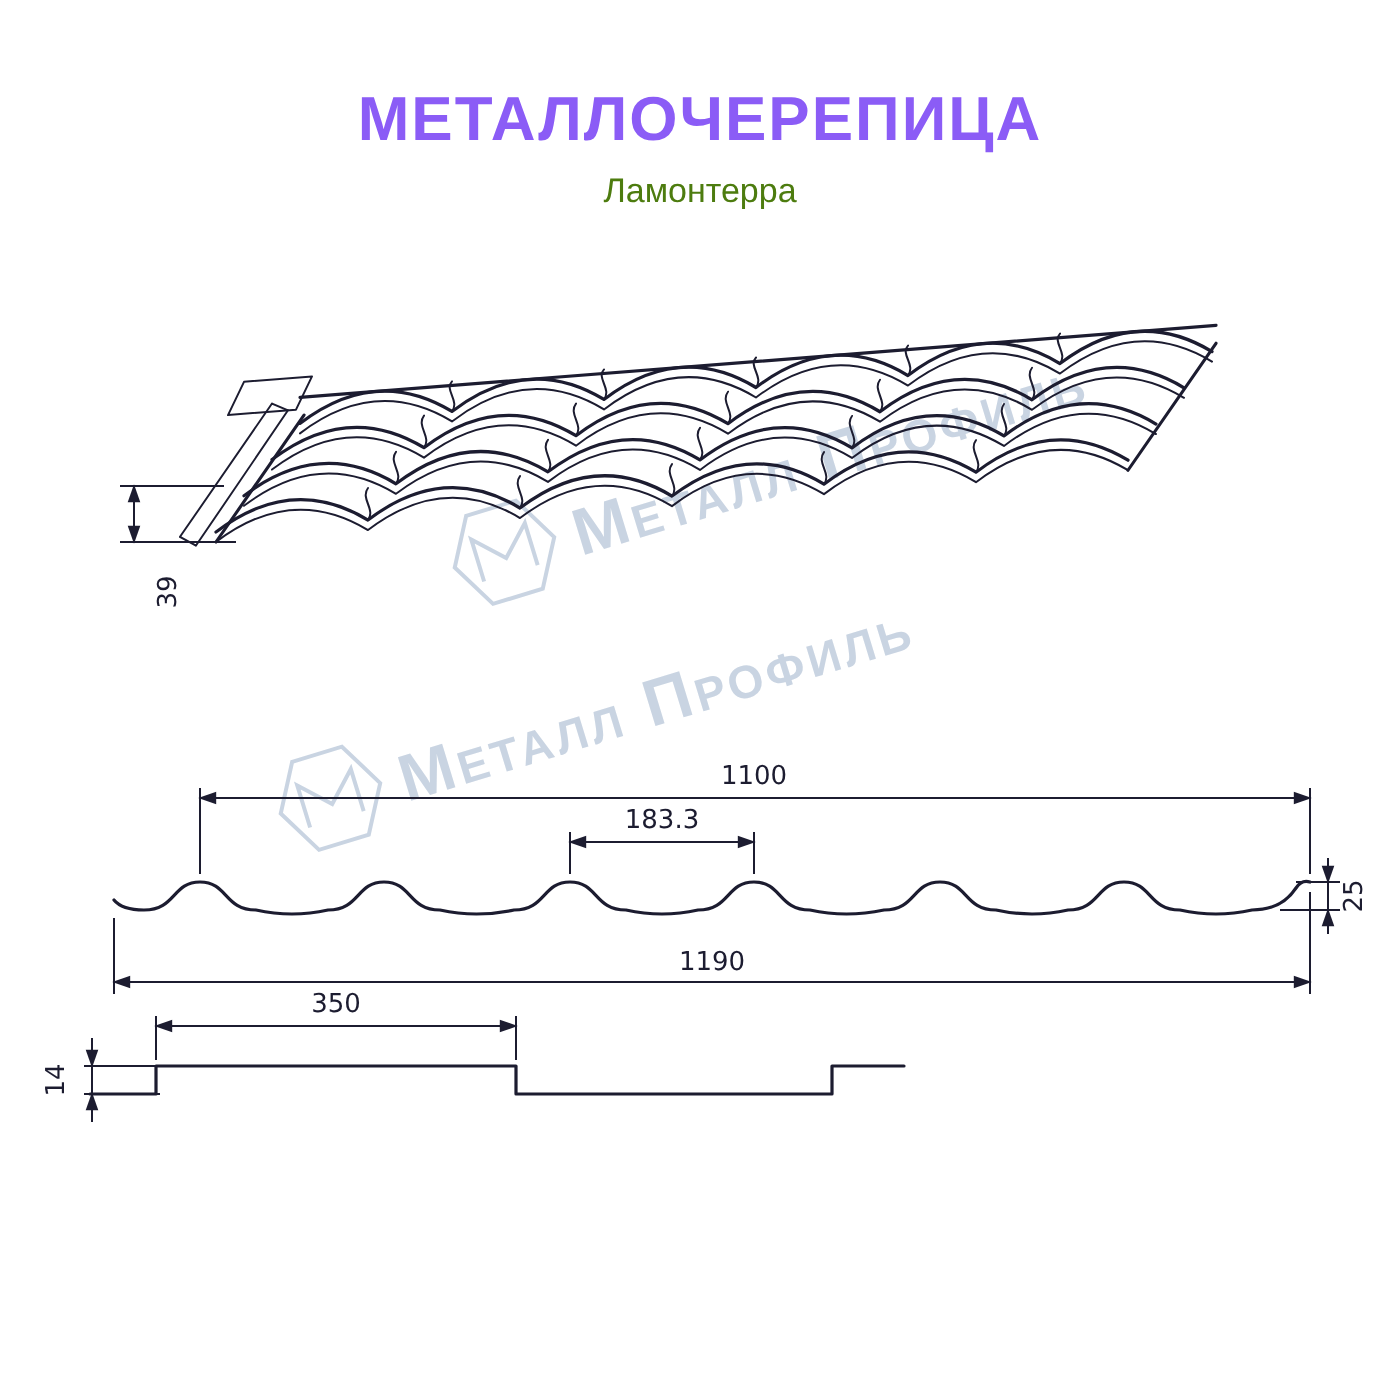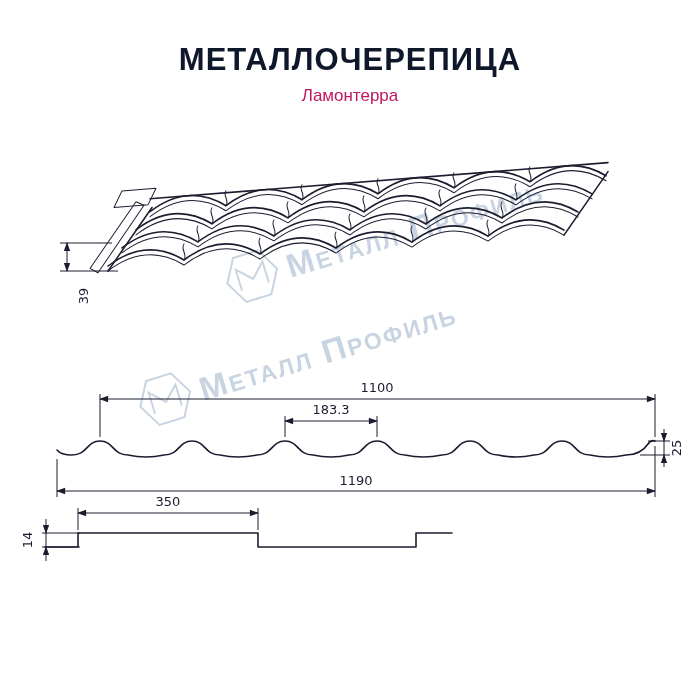--- a/index.html
+++ b/index.html
@@ -2,24 +2,24 @@
 <html><head>
 <meta charset="utf-8">
 <style>
   html,body{margin:0;padding:0;}
   body{
     width:700px;height:700px;background:#ffffff;position:relative;overflow:hidden;
     font-family:"Liberation Sans", sans-serif;color:#1c1c30;
   }
   .header{position:absolute;top:42px;left:0;width:700px;text-align:center;z-index:3;}
   .header h1{
-    margin:0;font-size:31px;font-weight:700;letter-spacing:1px;color:#0f172a;
+    margin:0;font-size:31px;font-weight:700;letter-spacing:1px;color:#8b5cf6;
     font-family:"Liberation Sans", sans-serif;
   }
-  .header .subtitle{margin-top:8px;font-size:17px;color:#be185d;}
+  .header .subtitle{margin-top:8px;font-size:17px;color:#4d7c0f;}
   svg{position:absolute;top:0;left:0;z-index:1;}
   .ln{stroke:#1c1c30;fill:none;stroke-linecap:round;stroke-linejoin:round;}
   .w16{stroke-width:1.6;}
   .w1{stroke-width:1;}
   .dim{stroke:#1c1c30;stroke-width:1;fill:none;}
   text.dimlbl{font-family:"DejaVu Sans", sans-serif;font-size:13px;fill:#1c1c30;}
   text.wm{
     font-family:"Liberation Sans", sans-serif;font-variant:small-caps;
     font-size:33px;font-weight:600;letter-spacing:2px;fill:#c4d0df;
   }

